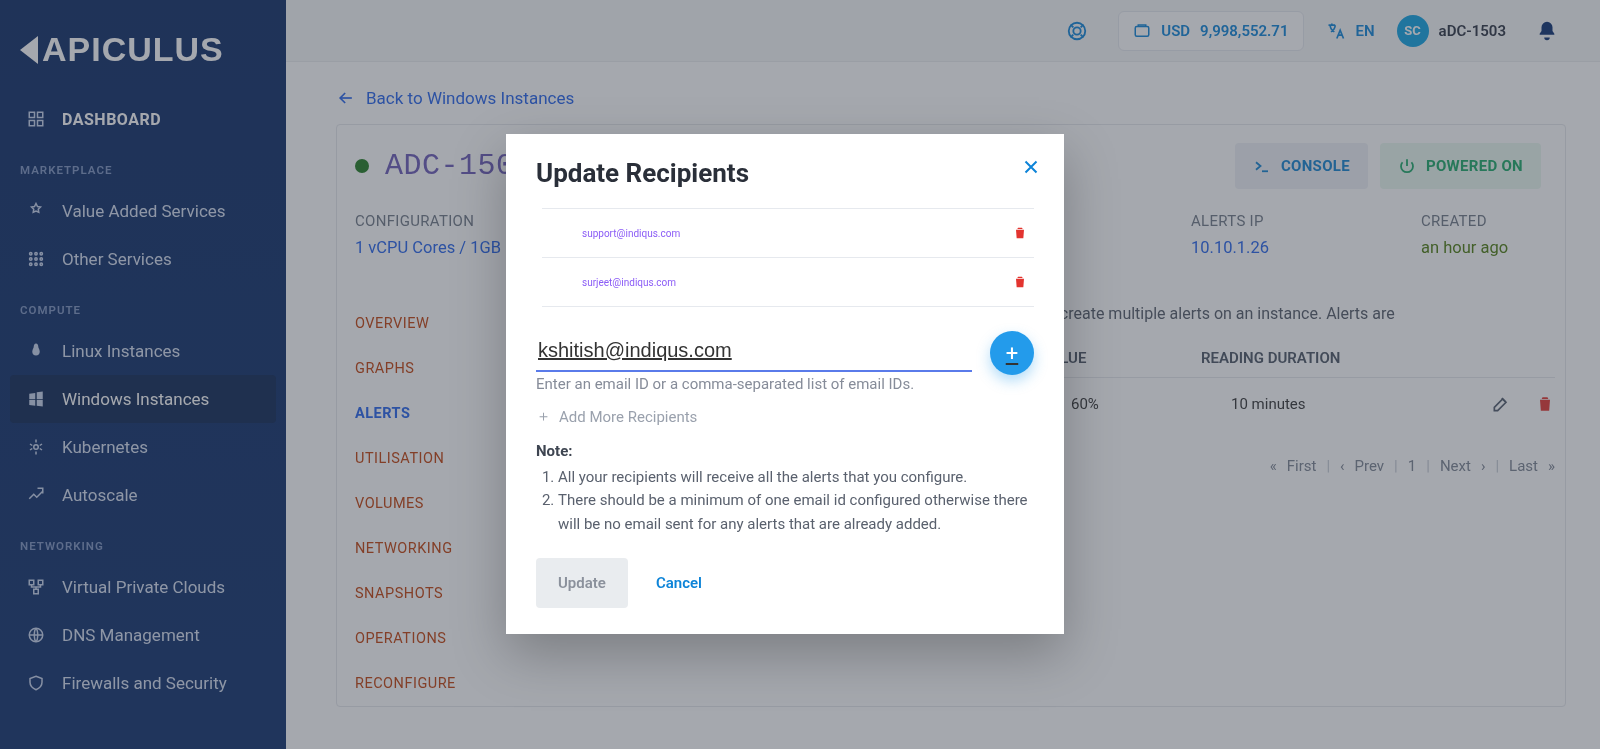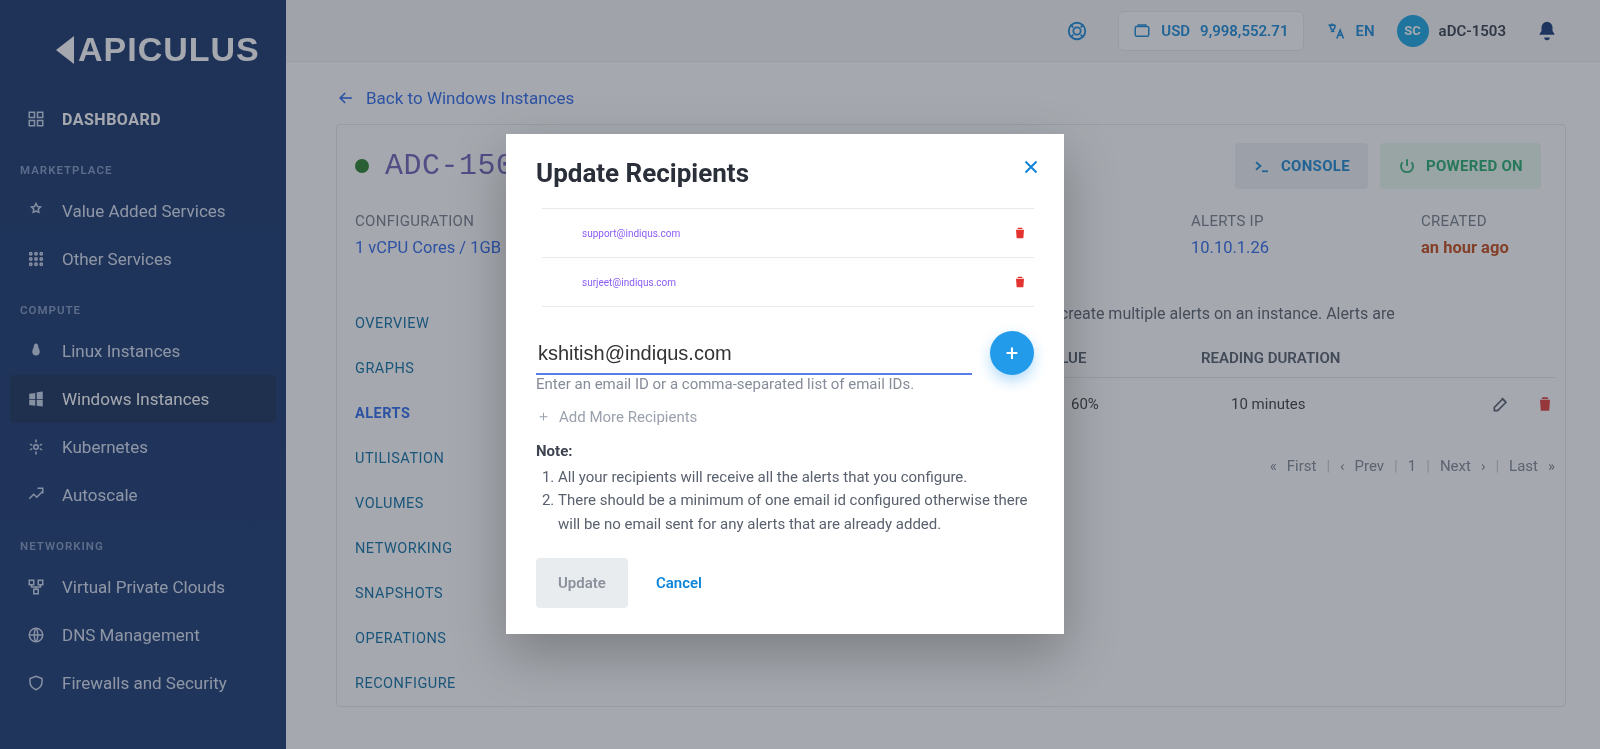--- a/index.html
+++ b/index.html
@@ -25,21 +25,21 @@
     color:#333;
     font-size:15px;
     overflow:hidden;
   }
   .app{width:1600px;height:749px;position:relative;display:flex;}
   
   .sidebar{
     width:286px;flex:0 0 286px;background:linear-gradient(180deg,var(--brand-navy) 0%,var(--brand-navy2) 100%);
     color:#E7ECF5;padding-top:10px;height:100%;overflow:hidden;
   }
-  .logo{padding:20px 20px 26px;margin-left:36px;}
+  .logo{padding:20px 20px 26px;}
   .logo-txt{
     font-size:34px;font-weight:600;letter-spacing:1px;color:#fff;
     display:inline-flex;align-items:center;gap:2px;
     font-family:"Segoe UI",Arial,sans-serif;
   }
   .logo-txt .tri{display:inline-block;width:0;height:0;border-top:14px solid transparent;border-bottom:14px solid transparent;border-right:18px solid #fff;margin-right:2px;}
   .nav-section-title{
     font-size:11.5px;letter-spacing:1px;color:#7C93BF;padding:20px 20px 10px;
     text-transform:uppercase;font-weight:600;
   }
@@ -74,24 +74,24 @@
   .dot{width:14px;height:14px;border-radius:50%;background:#1F7A1F;}
   .title{color:#6B59B6;font-size:30px;letter-spacing:.5px;font-family:Liberation Mono, monospace;}
   .btns{display:flex;gap:12px;}
   .btn{height:46px;padding:0 18px;border-radius:4px;display:inline-flex;align-items:center;gap:10px;font-weight:700;letter-spacing:.3px;}
   .btn.console{background:#EEF1F6;color:#1282CF;}
   .btn.power{background:#E9F7EF;color:#1BA866;}
   .meta{display:flex;gap:110px;padding:6px 24px 24px 18px;border-top:1px solid transparent;}
   .meta .col{min-width:120px;}
   .meta-label{font-size:15px;color:#6f7885;letter-spacing:.3px;margin-bottom:8px;}
   .meta-value{color:var(--blue);font-size:16.5px;}
-  .meta-value.dark{color:#c2410c;font-weight:bold;}
+  .meta-value.dark{color:#4d7c0f;}
   .body{display:flex;gap:0;}
   .tabs{width:280px;padding:20px 0 0 18px;}
-  .tab{padding:14px 0;color:#0369a1;font-size:14.5px;letter-spacing:.5px;cursor:pointer;}
+  .tab{padding:14px 0;color:#c2410c;font-size:14.5px;letter-spacing:.5px;cursor:pointer;}
   .tab.sel{color:var(--blue);font-weight:700;}
   .panel{flex:1;padding:20px 10px 0 0;}
   .hint{color:#535a66;font-size:16px;line-height:1.6;}
   .table-head{display:flex;gap:40px;padding:22px 0 10px;border-bottom:1px solid var(--divider);color:#4b5563;font-weight:600;}
   .th{font-size:15px;}
   .th.value{width:120px;}
   .th.dur{width:220px;}
   .table-row{display:flex;align-items:center;gap:40px;padding:16px 0;}
   .td.value{width:120px;}
   .td.dur{width:220px;}
@@ -107,21 +107,21 @@
     position:absolute;left:506px;top:134px;width:558px;background:#fff;border-radius:0;
     box-shadow:0 20px 50px rgba(0,0,0,.25);padding:24px 30px 26px;
   }
   .modal h2{margin:0 0 20px;font-size:26px;color:#2a2f39;font-weight:700;}
   .close-x{position:absolute;right:22px;top:22px;color:#0D84D8;cursor:pointer;}
   .rec-list{border:1px solid #E6E9EE;border-left:none;border-right:none;border-top:none;margin:0 0 24px 6px;}
   .rec-row{display:flex;align-items:center;justify-content:space-between;padding:16px 6px;border-top:1px solid #E6E9EE;}
   .rec-row:first-child{border-top:1px solid #E6E9EE;}
   .rec-email{color:#8b5cf6;font-size:10px;padding-left:34px;}
   .trash{color:var(--red);cursor:pointer;}
-  .input-row{display:flex;align-items:flex-end;gap:18px;margin-top:6px;}
+  .input-row{display:flex;align-items:flex-start;gap:18px;margin-top:6px;text-decoration:underline;}
   .email-input{
     flex:1;border:none;border-bottom:2px solid #5A7BEA;padding:8px 2px;font-size:20px;color:#333;
     outline:none;background:transparent;
   }
   .add-fab{width:44px;height:44px;border-radius:50%;background:#239BEB;color:#fff;display:flex;align-items:center;justify-content:center;font-size:22px;box-shadow:0 6px 14px rgba(35,155,235,.35);cursor:pointer;}
   .hint2{color:#868c99;font-size:15px;margin:0 0 8px;}
   .addmore{display:inline-flex;align-items:center;gap:8px;color:#9aa1ad;font-size:15px;margin:6px 0 8px;cursor:pointer;}
   .note-title{color:#3e4551;font-weight:700;margin-top:8px;}
   .note-list{margin:6px 0 0 4px;padding-left:18px;color:#5a616e;font-size:15px;line-height:1.55;}
   .modal-actions{display:flex;gap:28px;align-items:center;margin-top:22px;}

